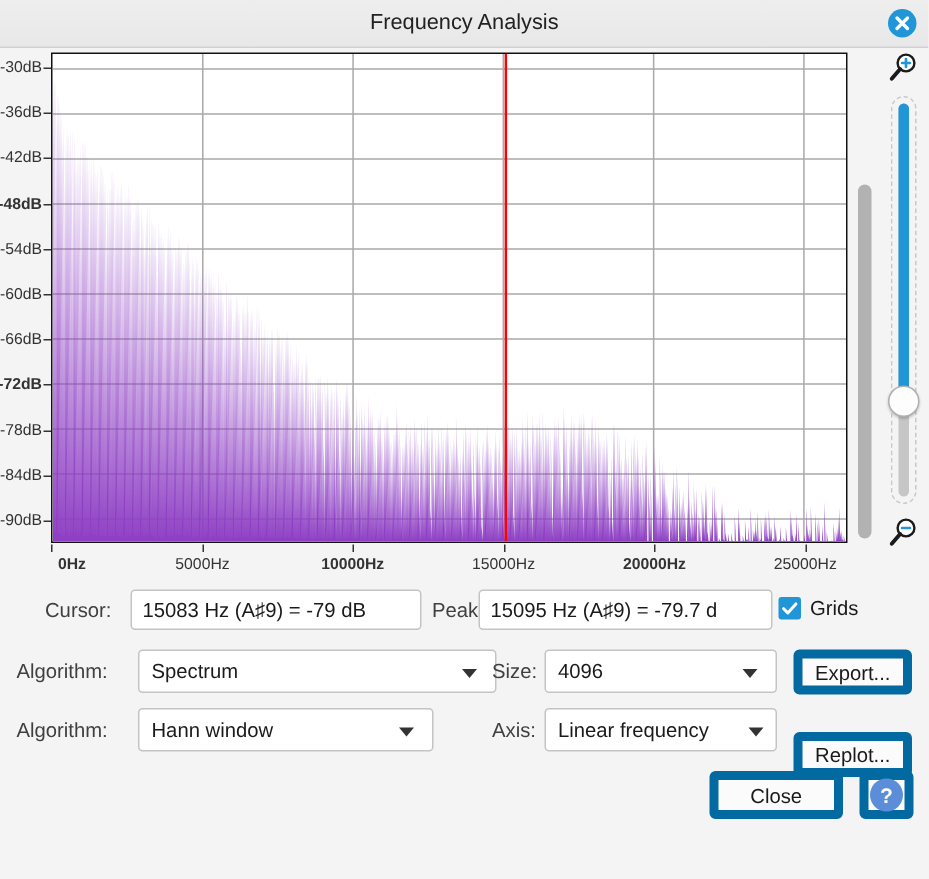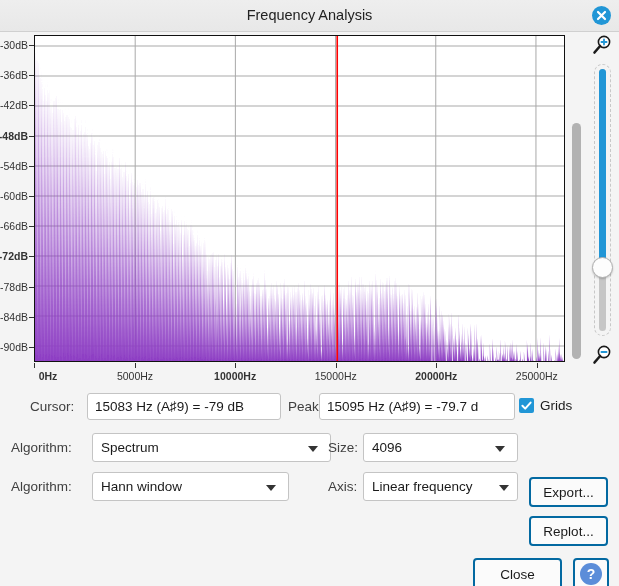--- a/index.html
+++ b/index.html
@@ -214,29 +214,28 @@
     top: 50%;
     margin-top: -2px;
     width: 0; height: 0;
     border-left: 5.5px solid transparent;
     border-right: 5.5px solid transparent;
     border-top: 6px solid #333;
   }
   .btn {
     position: absolute;
     background: #fbfbfb;
-    border: 2px solid #0369a1;
+    border: 6px solid #0369a1;
     border-radius: 4px;
     box-sizing: border-box;
     font-size: 13.5px;
     color: #1a1a1a;
     text-align: center;
     cursor: pointer;
     font-family: "Liberation Sans", sans-serif;
-    margin-top: 44px;
   }
 
   
   .chk-wrap {
     position: absolute;
     cursor: pointer;
     height: 20px;
     line-height: 20px;
   }
   .chk-box {
@@ -414,21 +413,21 @@
     <span class="cval">Hann window</span>
     <span class="caret" style="right:12px;"></span>
   </div>
 
   <div class="lbl" style="left:328px;top:2px;">Axis:</div>
   <div class="combo" style="left:363px;top:0;width:155px;">
     <span class="cval">Linear frequency</span>
     <span class="caret" style="right:8px;"></span>
   </div>
 
-  <button class="btn" style="left:529px;top:0;width:79px;height:30px;">Replot...</button>
+  <button class="btn" style="left:529px;top:16px;width:79px;height:30px;">Replot...</button>
 </div>
 
 <div class="row" style="top:514px;height:32px;">
   <button class="btn" style="left:473px;top:0;width:89px;height:32px;">Close</button>
   <div class="btn" style="left:573px;top:0;width:36px;height:32px;">
     <span class="help-circle">?</span>
   </div>
 </div>
 
 </body></html>

